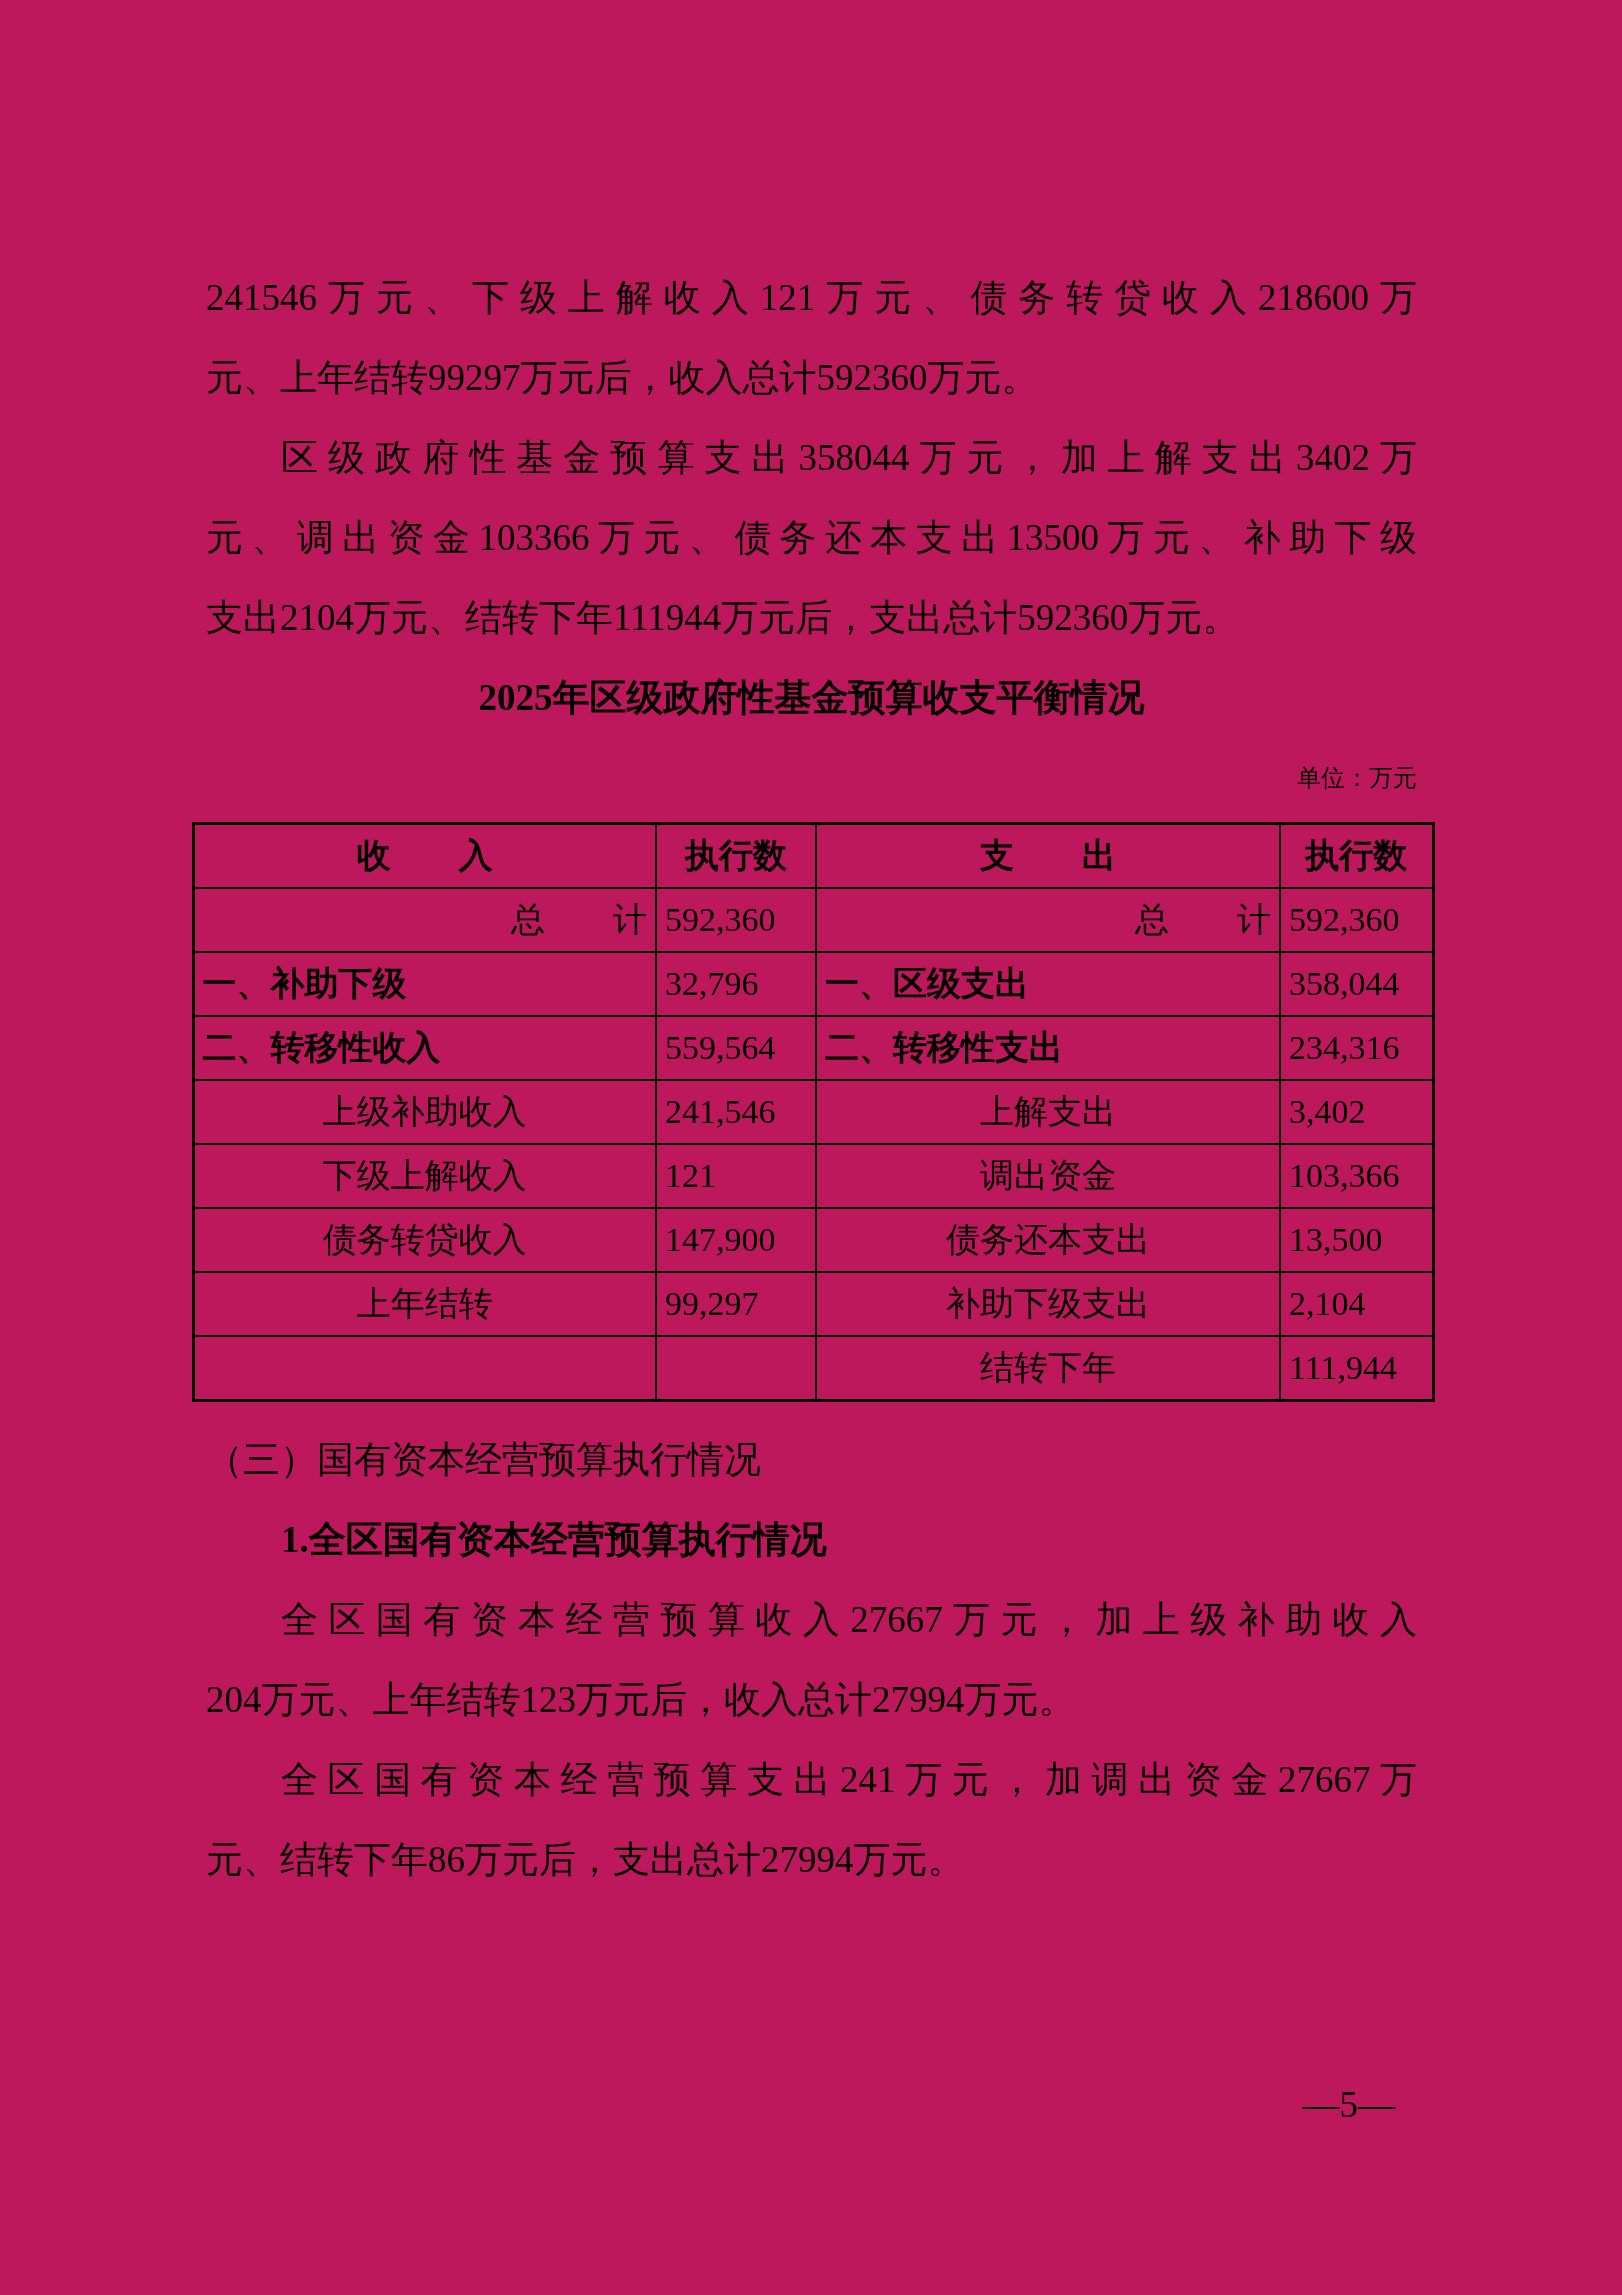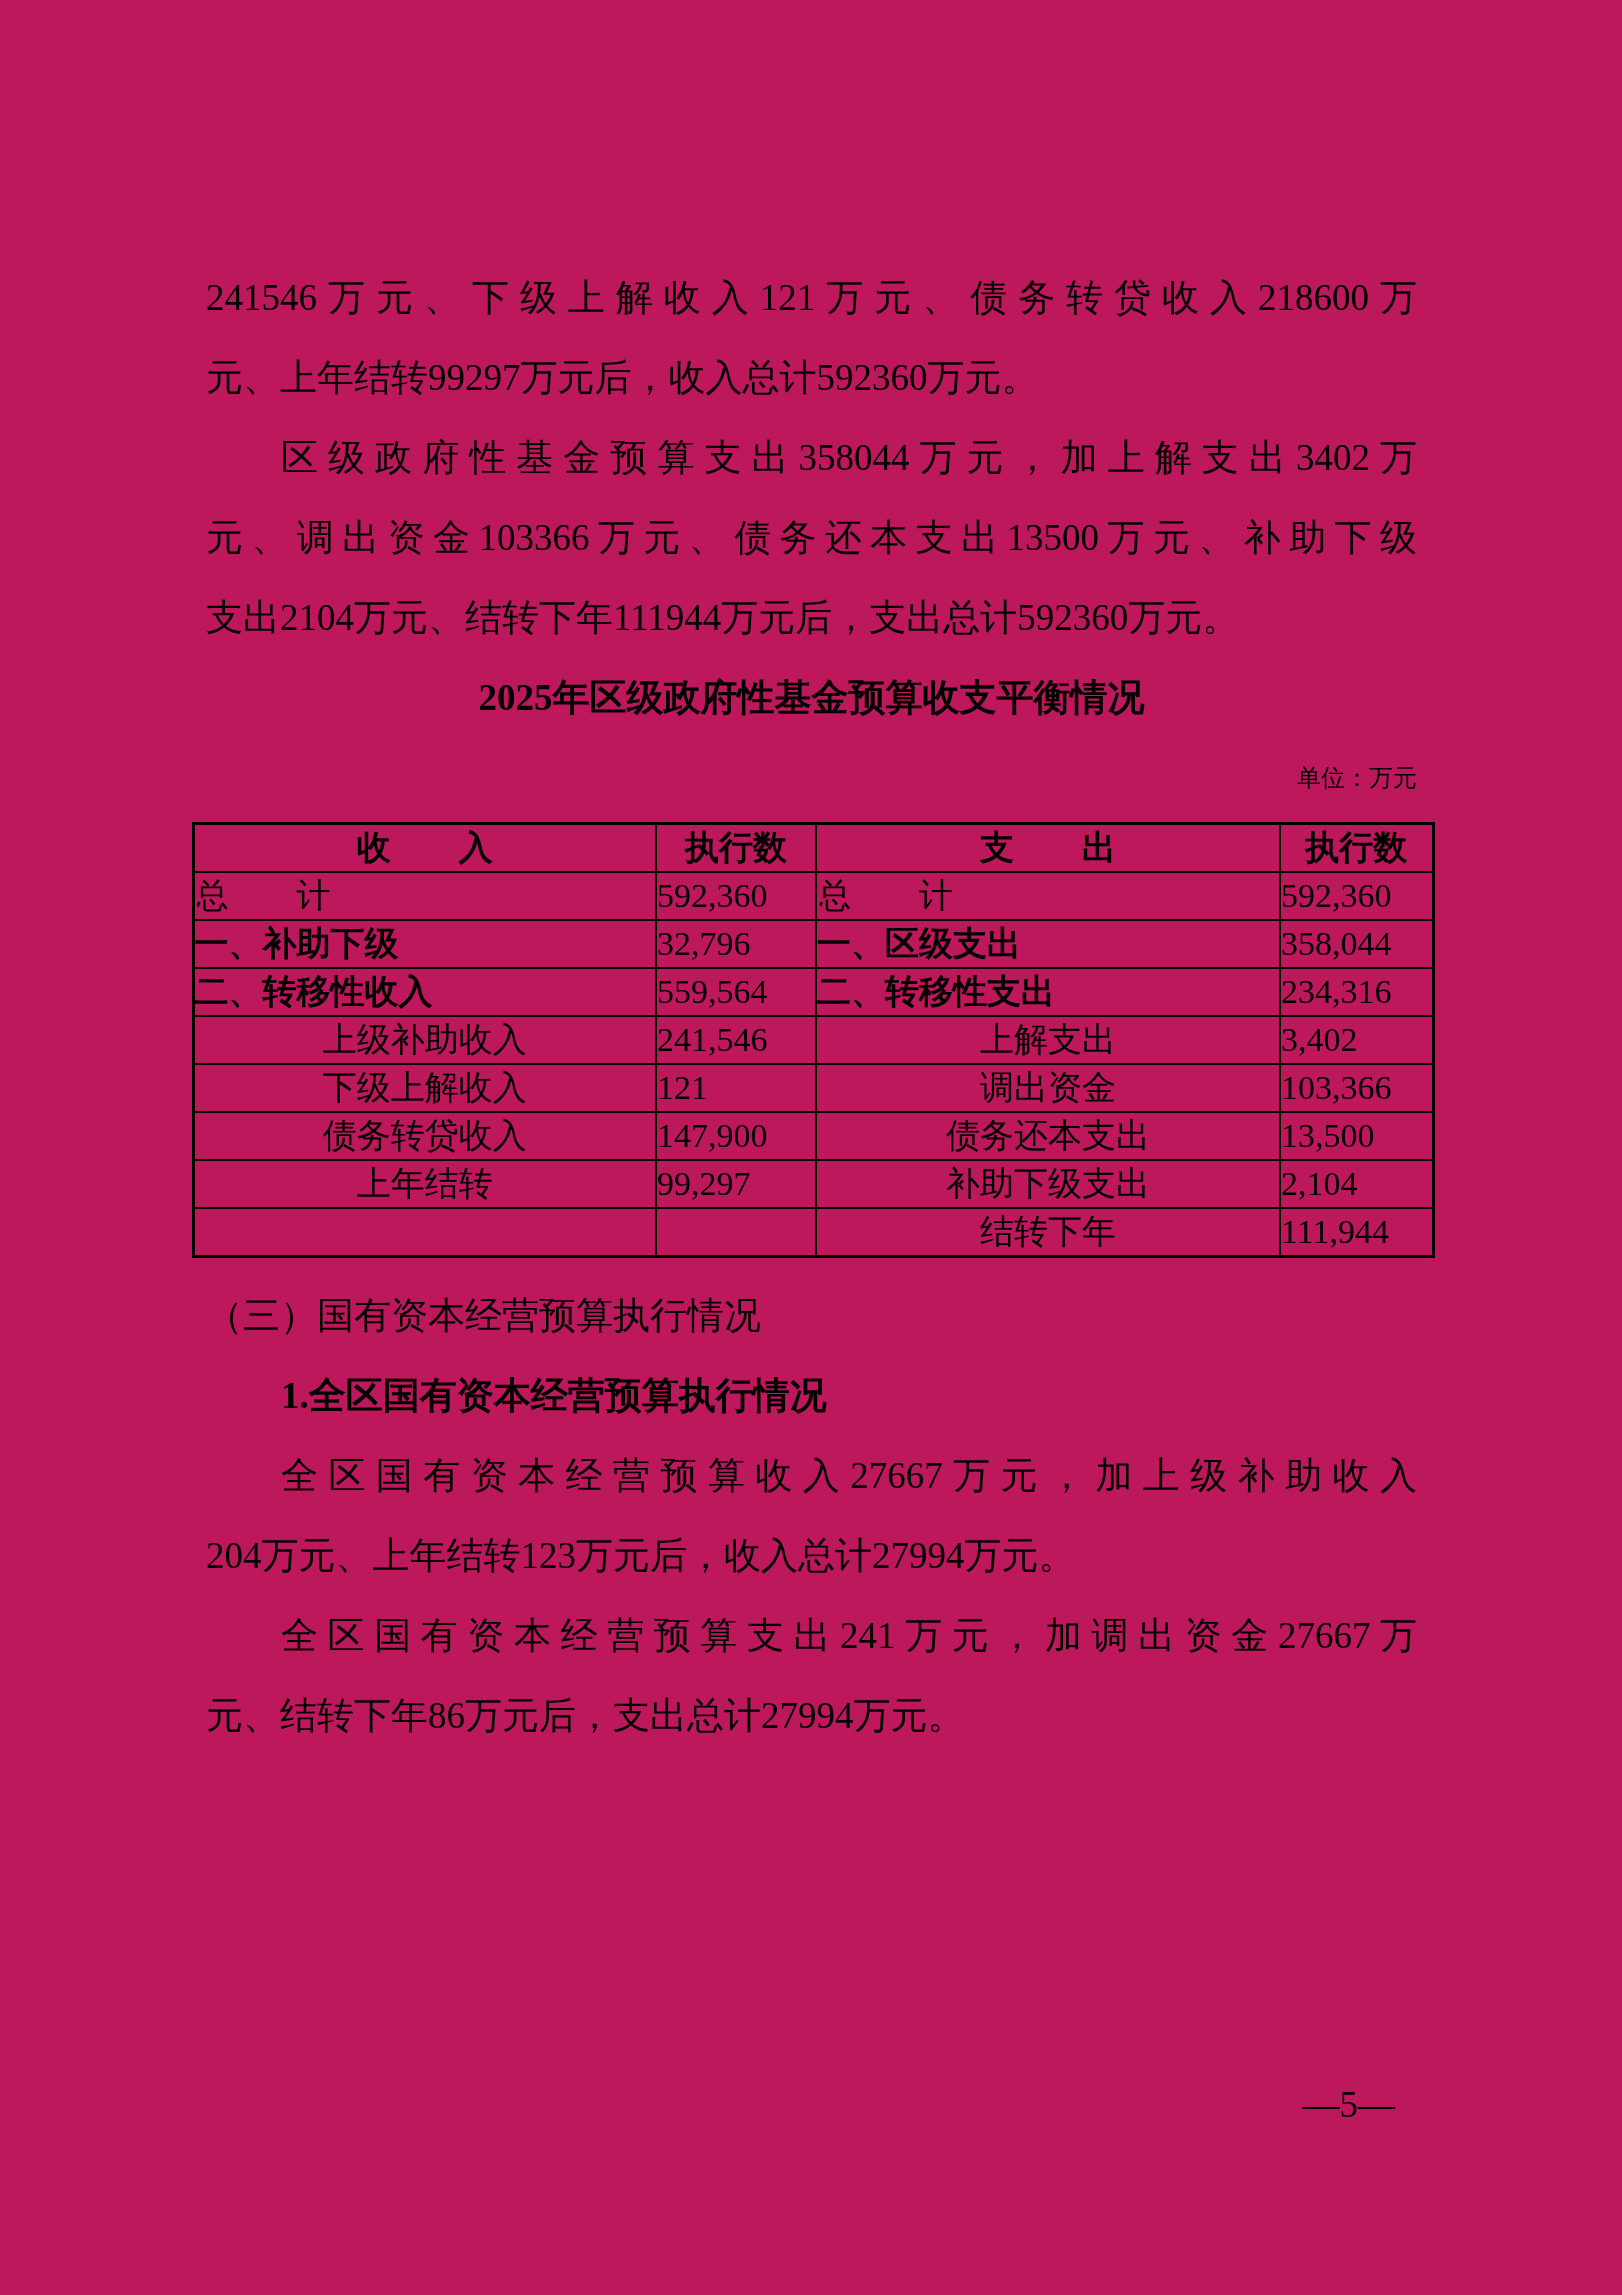--- a/index.html
+++ b/index.html
@@ -48,33 +48,33 @@
     width: 1240px;
     margin: 3.9px 0 0 -14.4px;
     border: 3.3px solid #000;
   }
   table.budget th, table.budget td {
     border-top: 2.6px solid #000;
     border-bottom: 2.6px solid #000;
     border-left: 2px solid #000;
     border-right: 2px solid #000;
     height: 46px;
-    padding: 0;
+    padding: 8px;
     font-size: 34px;
     vertical-align: middle;
     overflow: hidden;
     margin-left: 44px;
   }
   table.budget th {
     font-weight: 700;
     text-align: center;
     white-space: pre-wrap;
   }
   td.num   { text-align: left; }
-  td.total { text-align: left; white-space: pre-wrap; border-radius: 24px; }
+  td.total { text-align: right; white-space: pre-wrap; border-radius: 24px; }
   td.cat   { text-align: left; padding-left: 10.5px; font-weight: 700; }
   td.sub   { text-align: center; padding-left: 82px; }
 
   .page-number {
     position: absolute;
     top: 2085px;
     right: 228px;
     font-size: 37px;
     line-height: 39px;
   }

